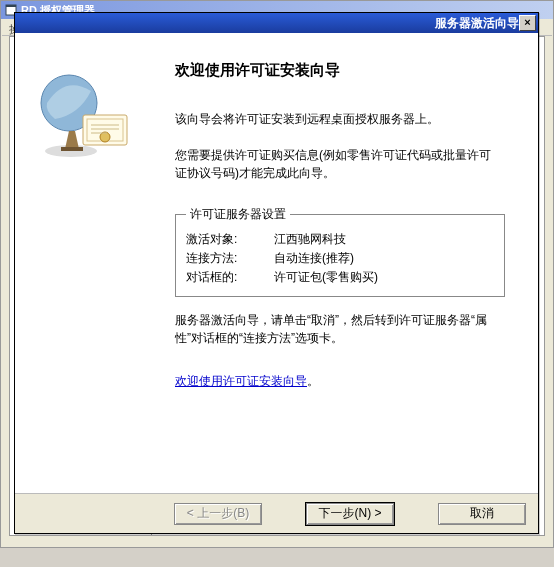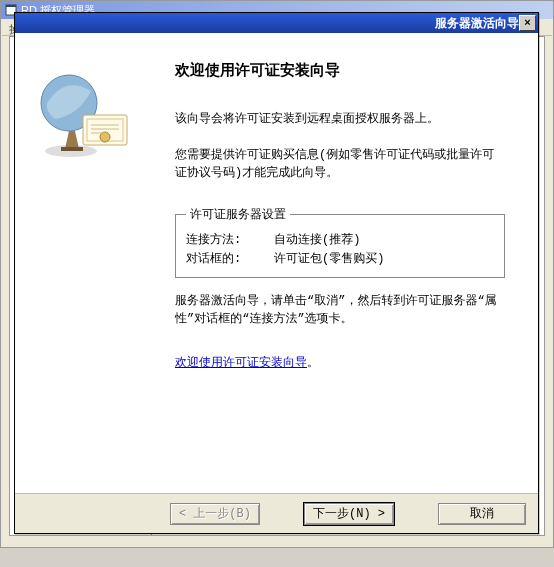--- a/index.html
+++ b/index.html
@@ -21,20 +21,21 @@
     border: 1px solid #999;
   }
   .bg-titlebar {
     height: 18px;
     background: linear-gradient(to right, #7a96df, #c0d0f0);
     color: #fff;
     font-size: 11px;
     padding: 2px 4px;
     display: flex;
     align-items: center;
+    font-weight: bold;
   }
   .bg-titlebar .icon {
     width: 12px; height: 12px; margin-right: 4px;
     display: inline-flex; align-items: center; justify-content: center;
   }
   .bg-body {
     position: absolute;
     top: 35px; left: 8px;
     width: 180px; height: 500px;
     background: #fff;
@@ -91,21 +92,20 @@
     line-height: 12px;
     text-align: center;
     color: #000;
     font-weight: bold;
     cursor: default;
   }
   .dlg-body {
     position: relative;
     height: calc(100% - 20px);
     background: #fff;
-    font-family: Liberation Mono, monospace;
   }
   .side-graphic {
     position: absolute;
     top: 34px; left: 20px;
     width: 100px;
   }
   .content {
     position: absolute;
     top: 28px; left: 160px;
     width: 330px;
@@ -207,20 +207,24 @@
     </div>
 
     <div class="content">
       <h1>欢迎使用许可证安装向导</h1>
       <p class="p1">该向导会将许可证安装到远程桌面授权服务器上。</p>
       <p class="p2">您需要提供许可证购买信息(例如零售许可证代码或批量许可证协议号码)才能完成此向导。</p>
 
       <fieldset>
         <legend>许可证服务器设置</legend>
         <div class="kv">
+          <div class="k">激活对象:</div>
+          <div class="v">江西驰网科技</div>
+        </div>
+        <div class="kv">
           <div class="k">连接方法:</div>
           <div class="v">自动连接(推荐)</div>
         </div>
         <div class="kv">
           <div class="k">对话框的:</div>
           <div class="v">许可证包(零售购买)</div>
         </div>
       </fieldset>
 
       <p class="note">服务器激活向导，请单击“取消”，然后转到许可证服务器“属性”对话框的“连接方法”选项卡。</p>

